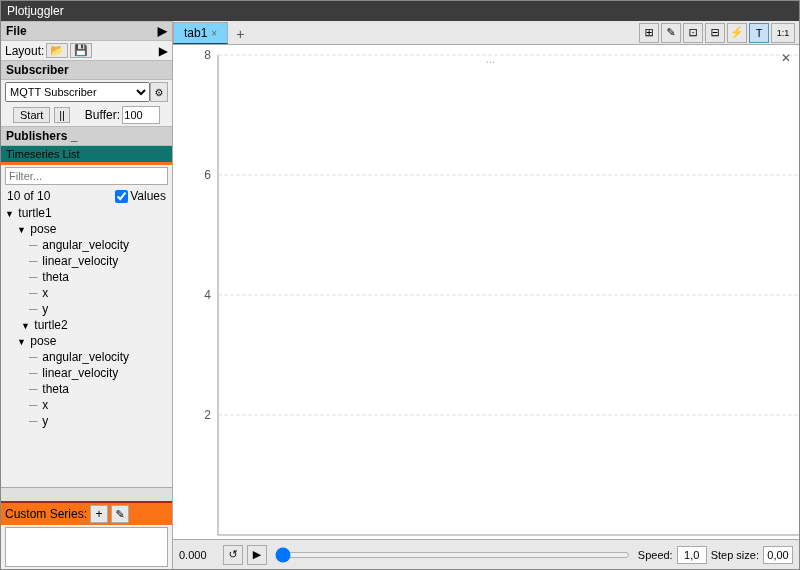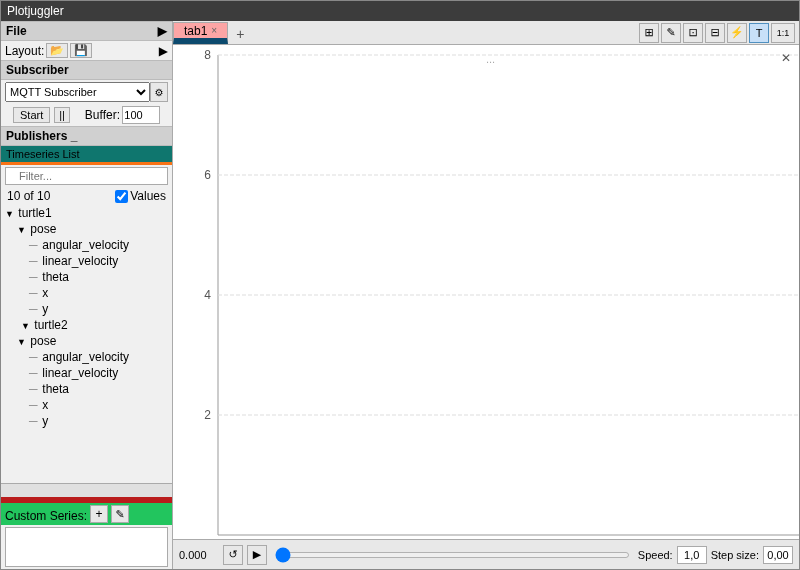--- a/index.html
+++ b/index.html
@@ -19,41 +19,41 @@
 
     
     .section-header { background: #d0d0d0; padding: 2px 5px; font-weight: bold; font-size: 11px; display: flex; justify-content: space-between; align-items: center; border-bottom: 1px solid #bbb; border-top: 1px solid #bbb; }
     .section-row { display: flex; align-items: center; padding: 2px 4px; font-size: 11px; }
     #mqtt-row { display: flex; align-items: center; padding: 2px 4px; gap: 0; }
     #mqtt-select { flex: 1; font-size: 11px; height: 20px; }
     #start-stop-row { display: flex; align-items: center; padding: 2px 12px; gap: 4px; }
     #buffer-row { display: flex; align-items: center; gap: 2px; margin-left: auto; }
     #timeseries-label { background: #0f766e; padding: 2px 5px; font-size: 11px; border-bottom: 3px solid #f97316; }
     #filter-row { padding: 2px 4px; }
-    #filter-input { width: 100%; font-size: 11px; height: 18px; border: 1px solid #aaa; padding: 0 13px; }
+    #filter-input { width: 100%; font-size: 11px; height: 18px; border: 1px solid #aaa; padding: 0 3px; }
     #count-row { display: flex; align-items: center; justify-content: space-between; padding: 2px 6px; font-size: 11px; }
     #tree-container { flex: 1; overflow-y: auto; overflow-x: auto; font-size: 11px; }
     .tree-item { padding: 1px 0; cursor: default; white-space: nowrap; }
 
     
     #hscroll { height: 14px; background: #e0e0e0; border-top: 1px solid #aaa; overflow-x: scroll; overflow-y: hidden; }
     #hscroll-inner { width: 300px; height: 1px; }
 
     
-    #custom-series-bar { display: flex; align-items: flex-end; padding: 2px 4px; gap: 3px; border-top: 6px solid #b91c1c; background: #22c55e; }
+    #custom-series-bar { display: flex; align-items: center; padding: 2px 4px; gap: 3px; border-top: 2px solid #b91c1c; background: #f97316; }
     #custom-series-area { height: 40px; background: #fff; border: 1px solid #aaa; margin: 2px 4px; }
 
     
     #right-panel { flex: 1; display: flex; flex-direction: column; background: #f0f0f0; }
 
     
     #tab-bar { display: flex; align-items: center; justify-content: space-between; background: #e8e8e8; border-bottom: 1px solid #aaa; height: 24px; padding-right: 4px; }
     #tabs-left { display: flex; align-items: flex-end; height: 100%; }
     .tab { padding: 2px 10px; border: 1px solid #aaa; border-bottom: none; background: #fff; margin-right: 2px; cursor: pointer; display: flex; align-items: center; gap: 4px; height: 22px; font-size: 11px; }
-    .tab.active { background: #fca5a5; border-bottom: 6px solid #0c4a6e; z-index: 1; }
+    .tab.active { background: #7dd3fc; border-bottom: 1px solid #0c4a6e; z-index: 1; }
     .tab-close { cursor: pointer; font-size: 10px; color: #666; }
     .tab-add { cursor: pointer; padding: 2px 6px; font-size: 14px; color: #555; background: none; border: none; }
     #tab-toolbar { display: flex; align-items: center; gap: 2px; }
     .toolbar-btn { width: 20px; height: 20px; border: 1px solid #aaa; background: #e8e8e8; cursor: pointer; display: flex; align-items: center; justify-content: center; font-size: 11px; }
     .toolbar-btn.active { background: #c8e0f8; border-color: #5090c0; }
 
     
     #plot-container { flex: 1; position: relative; background: #fff; overflow: hidden; }
     #plot-dots { position: absolute; top: 8px; left: 50%; color: #aaa; font-size: 11px; }
     #plot-close { position: absolute; top: 6px; right: 8px; cursor: pointer; font-size: 12px; color: #555; }

